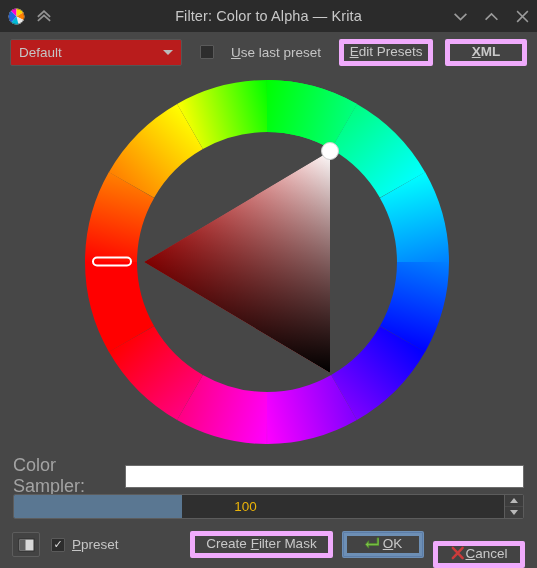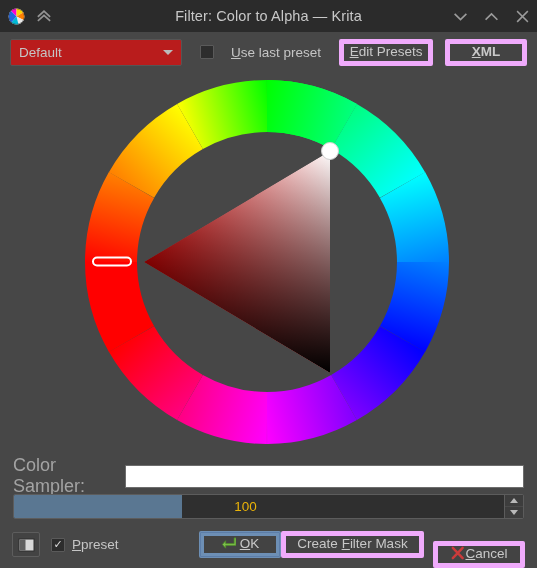--- a/index.html
+++ b/index.html
@@ -436,31 +436,31 @@
       </svg>
     </div>
 
     <div class="preview-chk">
       <span class="chkbox">✓</span>
       <span class="chk-label"><u>P</u><span>preset</span></span>
     </div>
 
     <div class="footer-spacer"></div>
 
+    <div class="btn" id="create-filter-mask-btn">
+      <span><span>Create </span><u>F</u><span>ilter Mask</span></span>
+    </div>
+
     <div class="btn" id="ok-btn">
       <svg class="btn-ico" viewBox="0 0 16 16">
         <path d="M14 2 L14 8 L5 8 L5 5 L1.5 9 L5 13 L5 10 L16 10 L16 2 Z" fill="#7cc04a" stroke="#4e8a28" stroke-width="0.8" stroke-linejoin="round"></path>
       </svg>
       <span><u>O</u><span>K</span></span>
     </div>
 
-    <div class="btn" id="create-filter-mask-btn">
-      <span><span>Create </span><u>F</u><span>ilter Mask</span></span>
-    </div>
-
     <div class="btn" id="cancel-btn">
       <svg class="btn-ico" viewBox="0 0 16 16">
         <path d="M3 2 L13.5 13 M13.5 2 L3 13" fill="none" stroke="#cc3b3b" stroke-width="2.6" stroke-linecap="round"></path>
       </svg>
       <span><u>C</u><span>ancel</span></span>
     </div>
   </div>
 
 </div>
 

